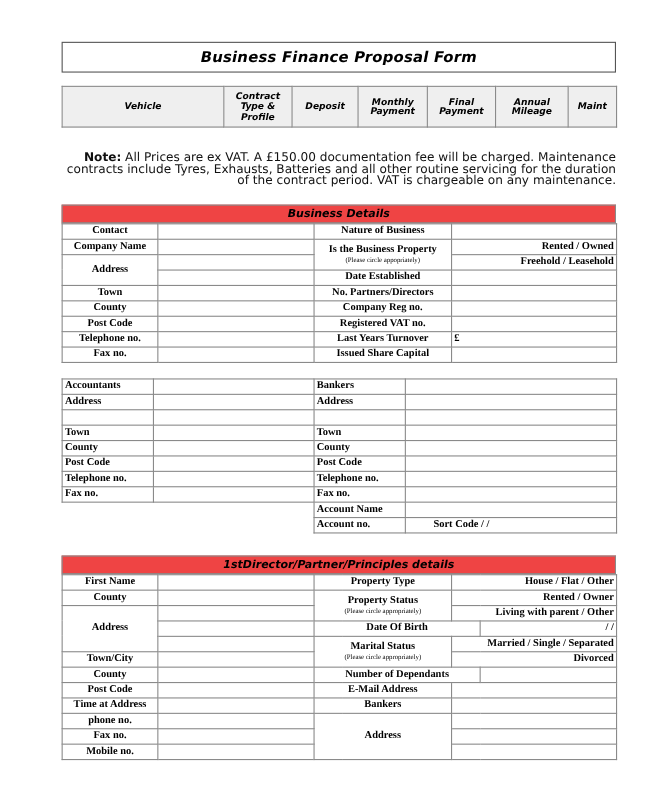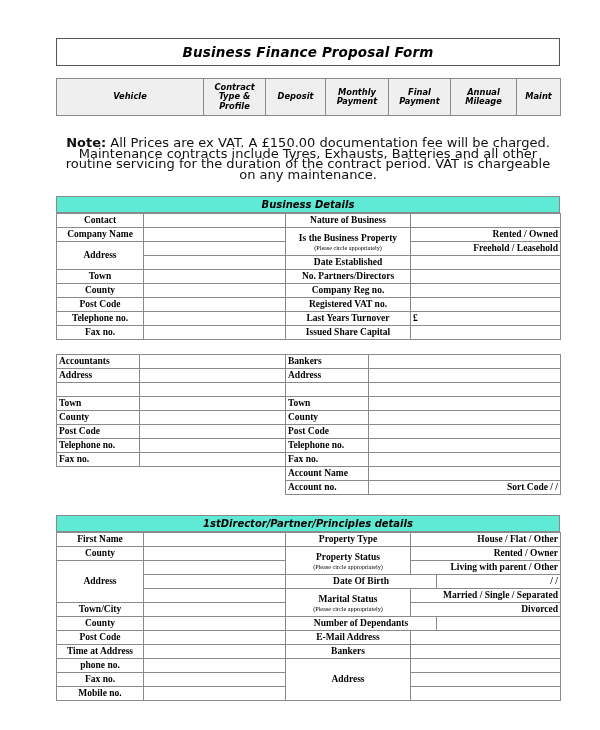--- a/index.html
+++ b/index.html
@@ -83,33 +83,33 @@
     font-size:8.3px;
     line-height:9.5px;
     padding:1px;
   }
 
   
   .note{
     margin-top:22px;
     margin-bottom:16px;
     font-family:"DejaVu Sans", sans-serif;
-    font-size:13px;
+    font-size:11px;
     line-height:10.5px;
-    text-align:center;
+    text-align:right;
     color:#111;
   }
   .note b{font-weight:bold;}
 
   
   .sec-head{
     border:1px solid #8a8a8a;
     height:15px;
     display:flex;align-items:center;justify-content:center;
-    background:#5eead4;
+    background:#ef4444;
     font-family:"DejaVu Sans", sans-serif;
     font-weight:bold;font-style:italic;
     font-size:10px;
   }
   .sec-head sup{font-size:10px;vertical-align:super;}
 
   .block{margin-bottom:0;}
   .gap-s{height:14px;}
   .gap-m{height:20px;}
 </style>
@@ -300,21 +300,21 @@
         <td style="border:none;background:#fff"></td>
         <td style="border:none;background:#fff"></td>
         <td class="lbl-l">Account Name</td>
         <td class="val"></td>
       </tr>
 
       <tr>
         <td style="border:none;background:#fff"></td>
         <td style="border:none;background:#fff"></td>
         <td class="lbl-l">Account no.</td>
-        <td class="valc" style="text-align:right;padding-left:60px">Sort Code  /  /</td>
+        <td class="valc" style="text-align:left;padding-left:25px">Sort Code  /  /</td>
       </tr>
     </tbody>
         </table>
   </div>
 
   <div class="gap-m"></div>
 
   <div class="block">
     <div class="sec-head">
       <span>1</span>

